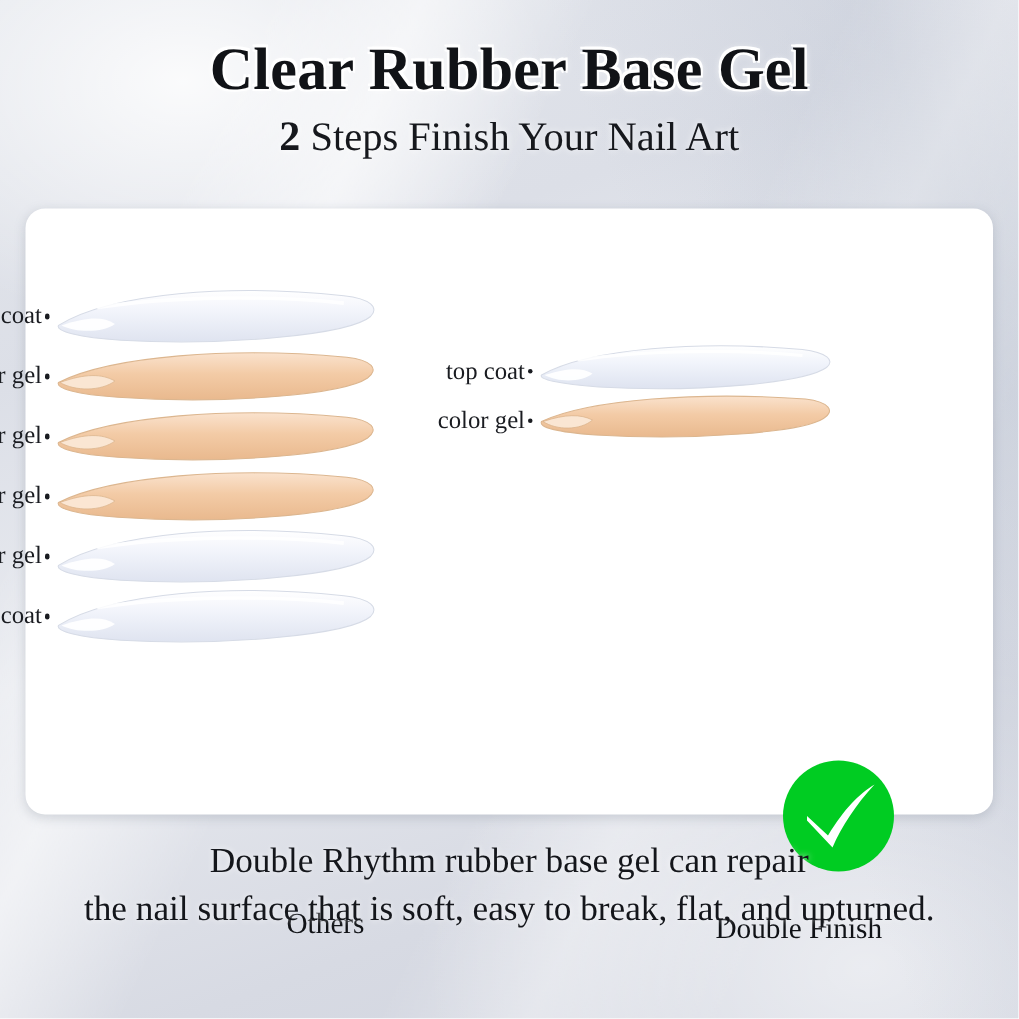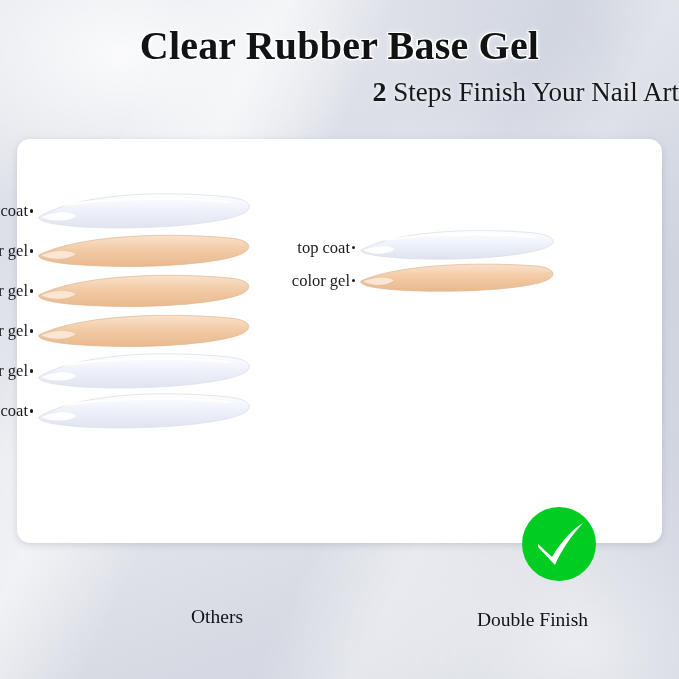--- a/index.html
+++ b/index.html
@@ -64,21 +64,20 @@
        0 0 6px rgba(255,255,255,0.95);
     white-space: nowrap;
   }
   #subtitle {
     margin: 0;
     padding-top: 7px;
     font-size: 27px;
     color: #16181d;
     white-space: nowrap;
     text-shadow: 0 0 5px rgba(255,255,255,0.9);
-    text-align: right;
   }
   #subtitle .lead-num {
     font-weight: bold;
     font-size: 28px;
   }
 
   
   #card {
     position: absolute;
     left: 17px;
@@ -324,14 +323,18 @@
       <svg viewBox="0 0 76 76" width="76" height="76" xmlns="http://www.w3.org/2000/svg">
         <circle cx="38" cy="38" r="37" fill="#00cc22"></circle>
         <path d="M17 38 L 31 51 C 42 33, 52 23, 62 17 C 50 30, 40 45, 34 59 L 17 41 Z" fill="#ffffff"></path>
       </svg>
     </div>
 
     <div class="stack-caption" id="caption-others">Others</div>
     <div class="stack-caption" id="caption-dr">Double Finish</div>
   </div>
 
+  <div id="footer">
+    <div>Double Rhythm rubber base gel can repair</div>
+    <div>the nail surface that is soft, easy to break, flat, and upturned.</div>
+  </div>
 
 </div>
 
 </body></html>

